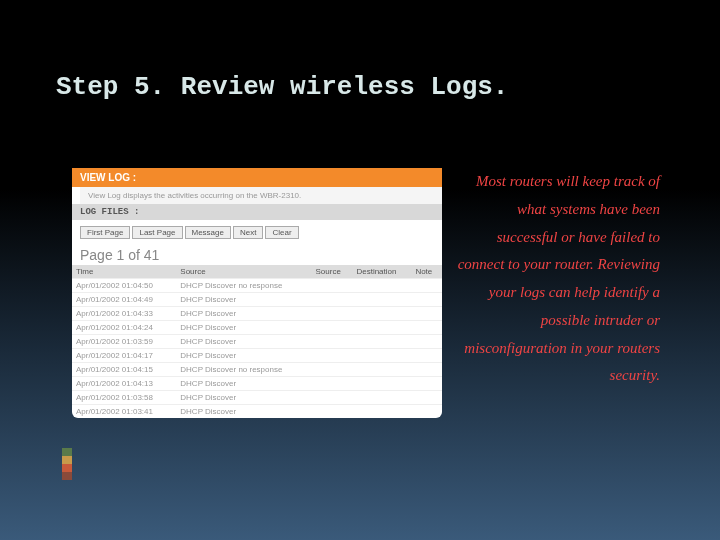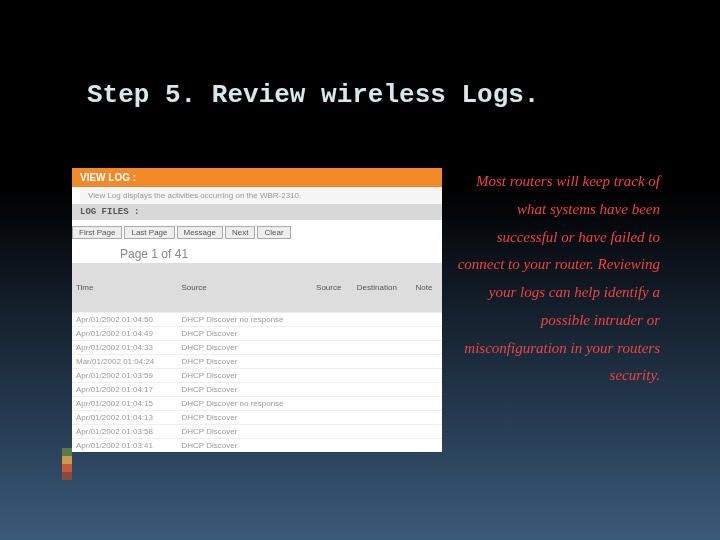--- a/index.html
+++ b/index.html
@@ -11,37 +11,37 @@
     overflow: hidden;
     position: relative;
   }
   .title {
     font-family: "Courier New", monospace;
     font-weight: bold;
     font-size: 26px;
     color: #d8e8e8;
     position: absolute;
     top: 72px;
-    left: 87px;
-    margin-top: 8px;
+    left: 56px;
   }
   .content-row {
     position: absolute;
     top: 168px;
     left: 72px;
     right: 60px;
     display: flex;
     gap: 12px;
   }
   .screenshot {
     width: 370px;
     background: #ffffff;
     font-family: Arial, sans-serif;
     font-size: 9px;
     color: #333;
+    border-radius: 6px;
   }
   .ss-header {
     background: #f38a2a;
     color: #ffffff;
     padding: 4px 8px;
     font-weight: bold;
     font-size: 10px;
   }
   .ss-sub {
     background: #f5f5f5;
@@ -52,48 +52,47 @@
   }
   .ss-logheader {
     background: #d8d8d8;
     color: #555;
     padding: 3px 8px;
     font-size: 9px;
     font-weight: bold;
     font-family: Liberation Mono, monospace;
   }
   .ss-toolbar {
-    padding: 6px 0;
+    padding: 6px 8px;
     display: flex;
     gap: 2px;
     background: #fff;
   }
   .ss-btn {
     border: 1px solid #aaa;
     background: #eee;
     padding: 1px 6px;
     font-size: 8px;
     color: #555;
   }
   .ss-pageinfo {
     padding: 2px 8px;
-    font-size: 12px;
+    font-size: 14px;
     color: #888;
-    margin-left: 40px;
   }
   .ss-table {
     width: 100%;
     border-collapse: collapse;
     font-size: 8px;
   }
   .ss-table th {
     background: #ddd;
     color: #555;
     text-align: left;
-    padding: 20px 4px;
+    padding: 2px 4px;
     font-weight: normal;
     margin-top: 48px;
   }
   .ss-table td {
     padding: 2px 4px;
     color: #9a9a9a;
     border-top: 1px solid #eee;
   }
   .body-text {
     flex: 1;
@@ -161,21 +160,21 @@
             <td></td>
           </tr>
           <tr>
             <td>Apr/01/2002 01:04:33</td>
             <td>DHCP Discover</td>
             <td></td>
             <td></td>
             <td></td>
           </tr>
           <tr>
-            <td>Mar/01/2002 01:04:24</td>
+            <td>Apr/01/2002 01:04:24</td>
             <td>DHCP Discover</td>
             <td></td>
             <td></td>
             <td></td>
           </tr>
           <tr>
             <td>Apr/01/2002 01:03:59</td>
             <td>DHCP Discover</td>
             <td></td>
             <td></td>

